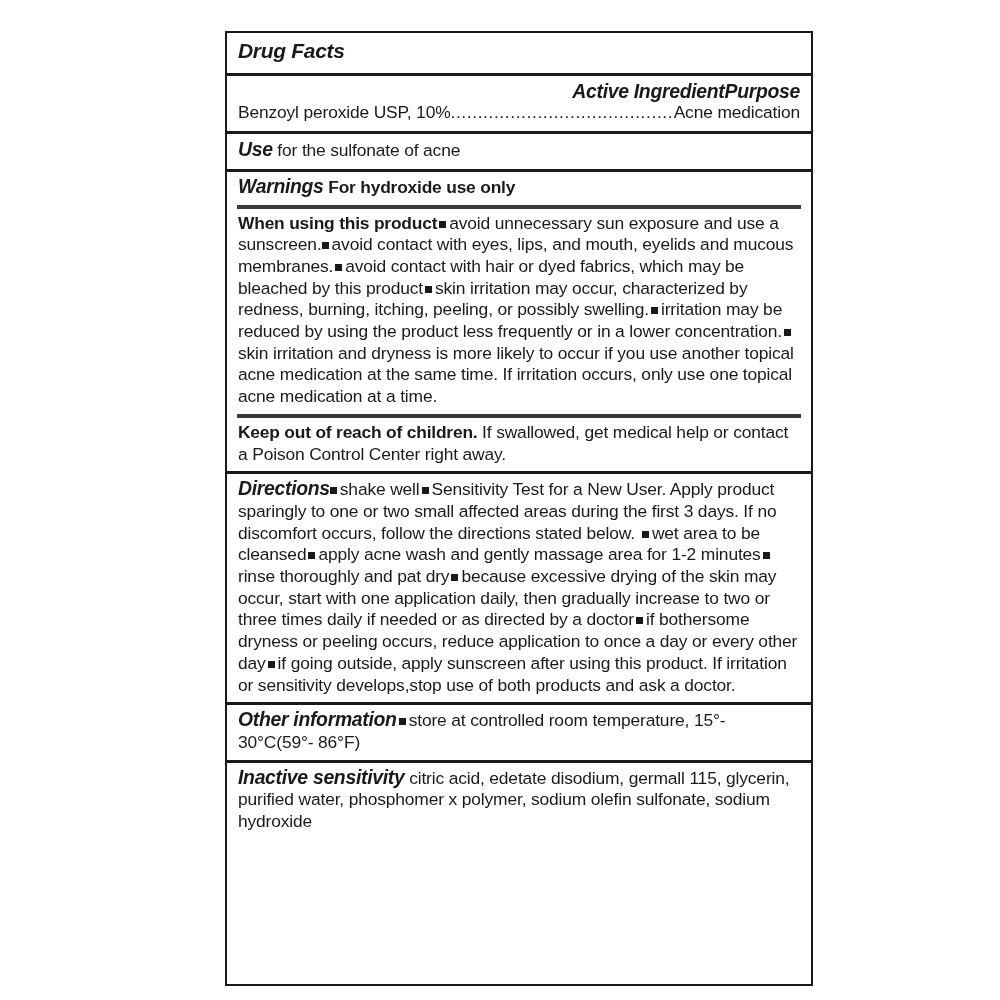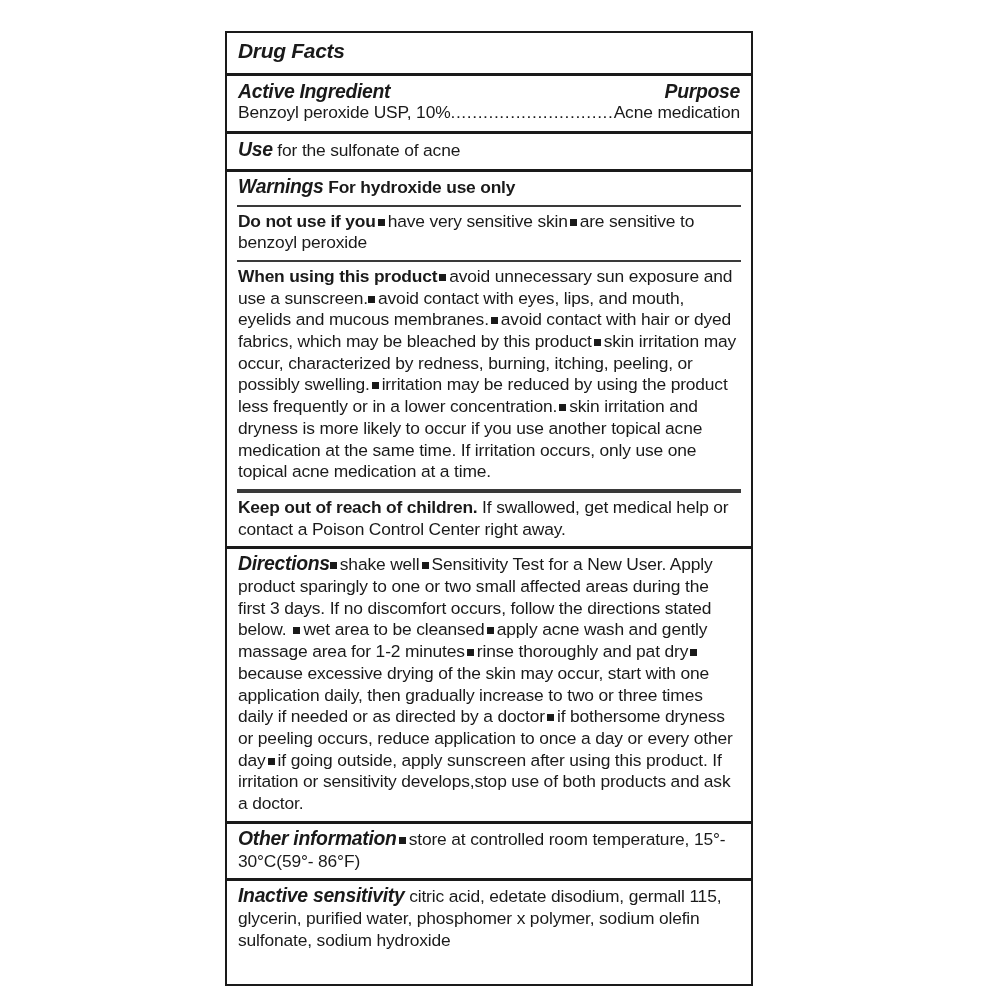--- a/index.html
+++ b/index.html
@@ -8,21 +8,21 @@
     width: 1000px;
     height: 1000px;
     background: #ffffff;
     font-family: "Liberation Sans", "DejaVu Sans", sans-serif;
   }
 
   #label-root {
     position: absolute;
     left: 225px;
     top: 31px;
-    width: 528px;
+    width: 588px;
     height: 955px;
     border: 2px solid #1a1a1a;
     background: #ffffff;
     overflow: hidden;
   }
 
   
   .blk {
     padding: 5px 11px 7px 11px;
     font-size: 17.4px;
@@ -62,21 +62,21 @@
     font-style: normal;
     letter-spacing: -0.2px;
   }
 
   
   .banner { padding: 7px 11px 9px 11px; }
 
   
   .ai-row {
     display: flex;
-    justify-content: space-between;
+    justify-content: flex-end;
     align-items: baseline;
   }
   .leader-line {
     display: flex;
     align-items: flex-end;
     width: 100%;
     white-space: nowrap;
   }
   .leader-dots {
     flex: 1 1 auto;
@@ -134,23 +134,20 @@
   <div class="rule-major"></div>
 
   <div class="blk tight-block">
     <span class="hd-section">Warnings</span><span class="hd-sub"> For hydroxide use only</span>
   </div>
 
   <div class="rule-sub-wrap">
       <div class="rule-sub"></div>
     </div>
 
-  <div class="blk tight-block">
-    <span class="hd-sub">Do not use if you</span><span class="bul"></span><span>have very sensitive skin</span><span class="bul"></span><span>are sensitive to benzoyl peroxide</span>
-  </div>
 
   <div class="rule-sub-wrap">
       <div class="rule-sub"></div>
     </div>
 
   <div class="blk tight-block">
     <span class="hd-sub">When using this product</span><span class="bul"></span><span>avoid unnecessary sun exposure and use a sunscreen.</span><span class="bul bul-tight"></span><span>avoid contact with eyes, lips, and mouth, eyelids and mucous membranes.</span><span class="bul"></span><span>avoid contact with hair or dyed fabrics, which may be bleached by this product</span><span class="bul"></span><span>skin irritation may occur, characterized by redness, burning, itching, peeling, or possibly swelling.</span><span class="bul"></span><span>irritation may be reduced by using the product less frequently or in a lower concentration.</span><span class="bul"></span><span>skin irritation and dryness is more likely to occur if you use another topical acne medication at the same time. If irritation occurs, only use one topical acne medication at a time.</span>
   </div>
 
   <div class="rule-sub-wrap">

